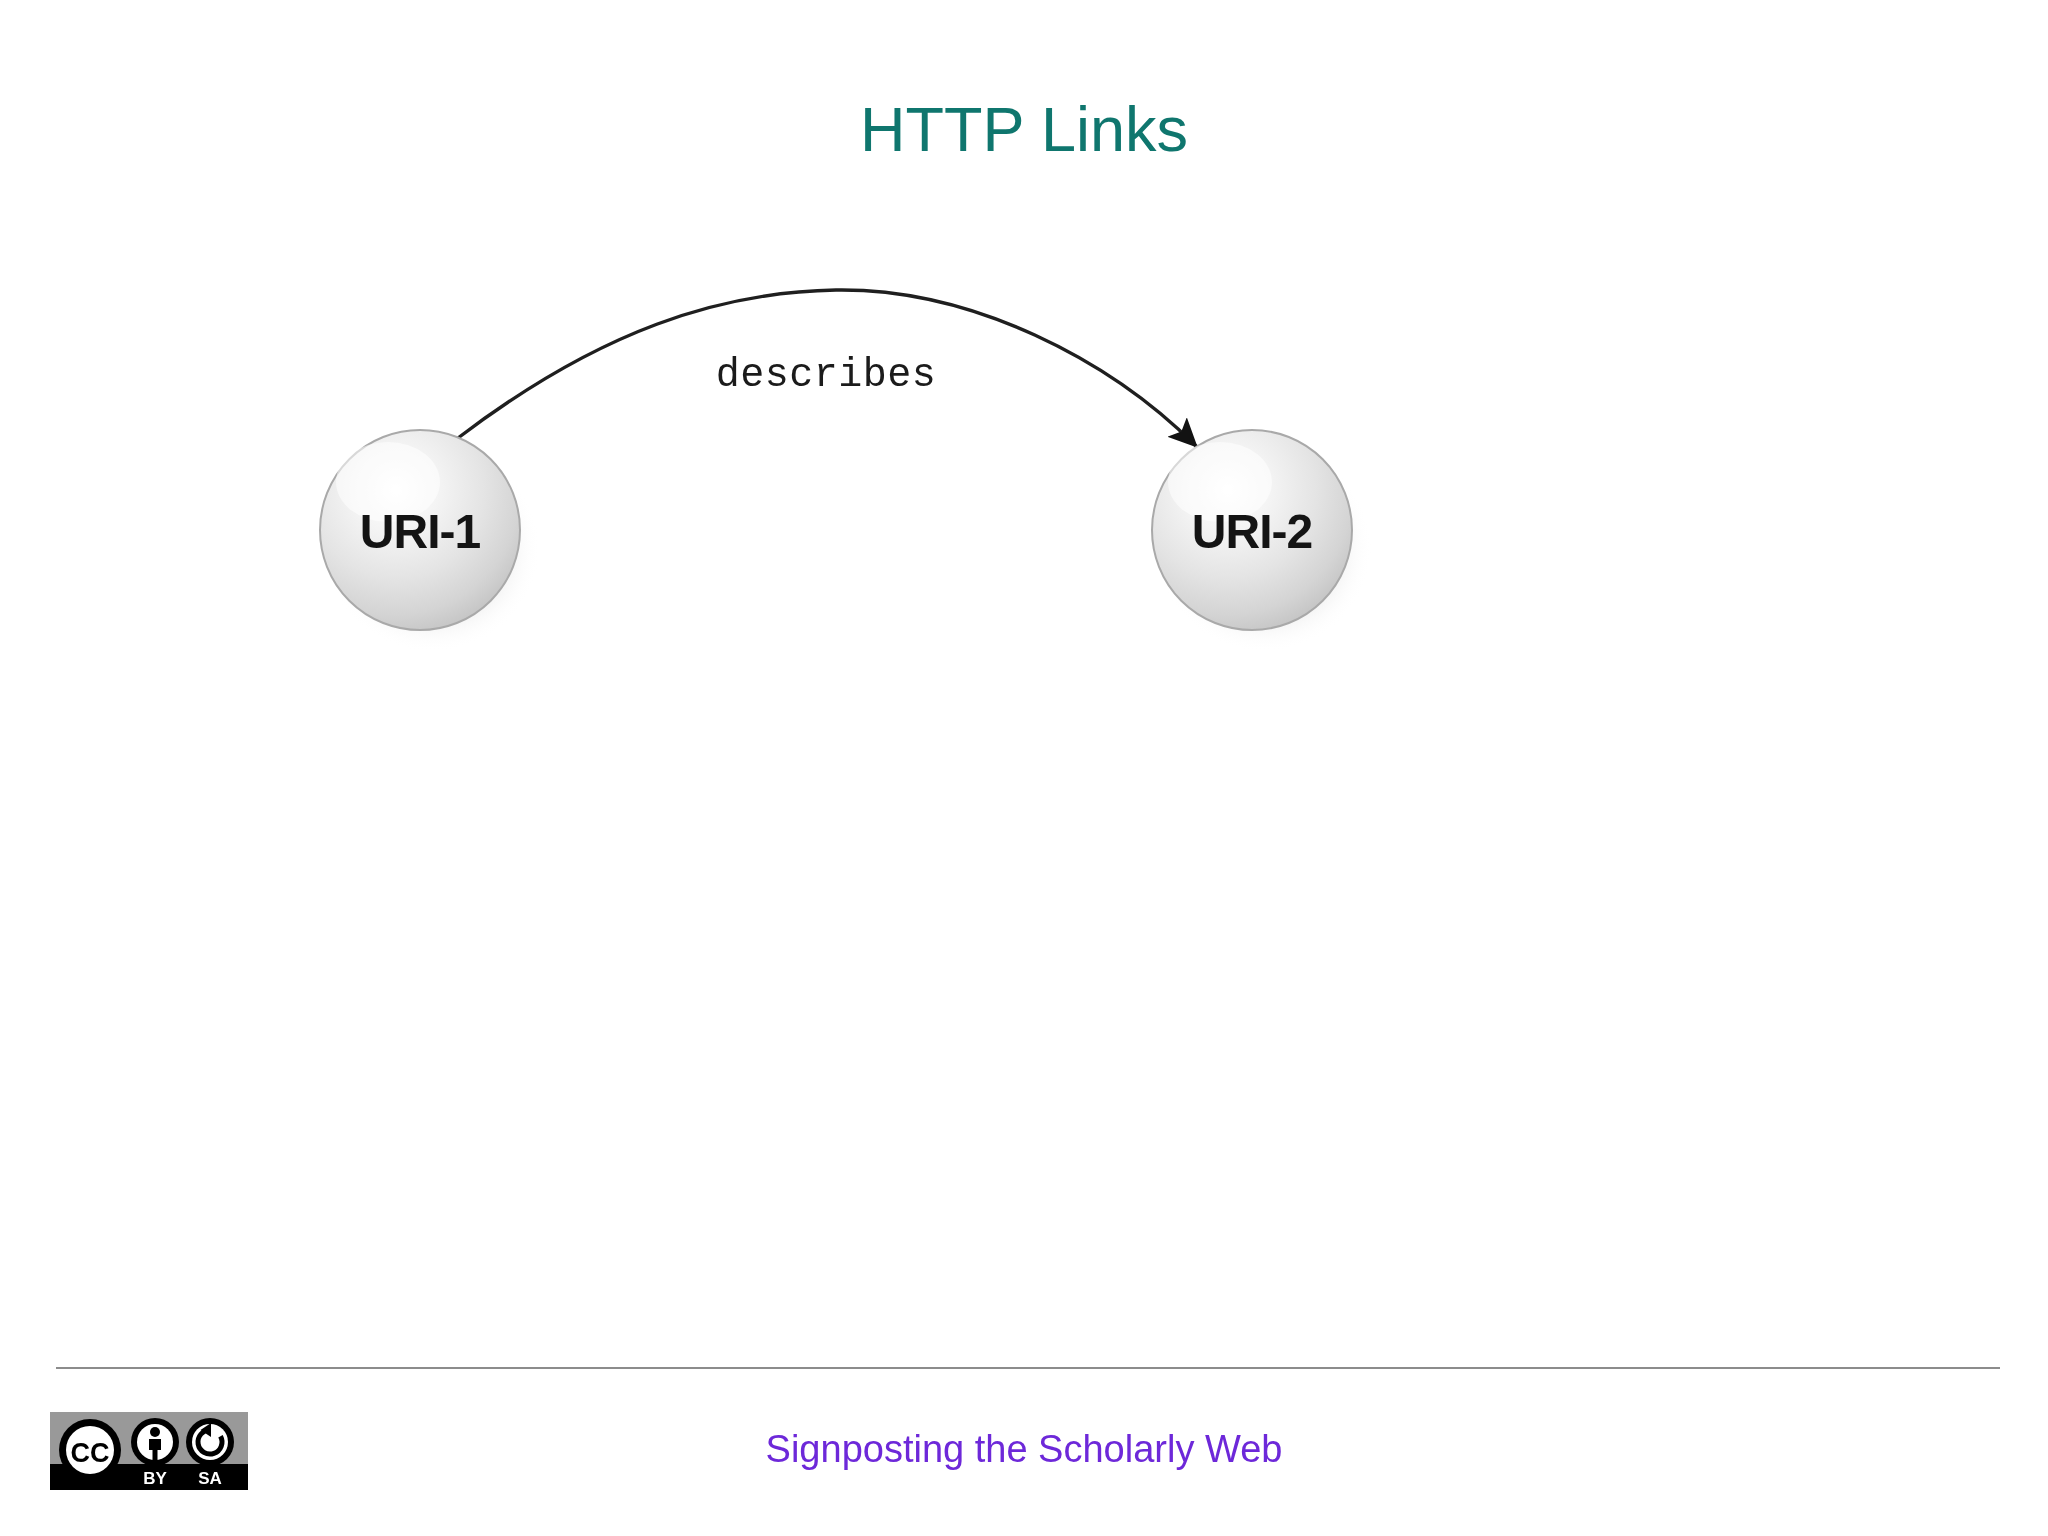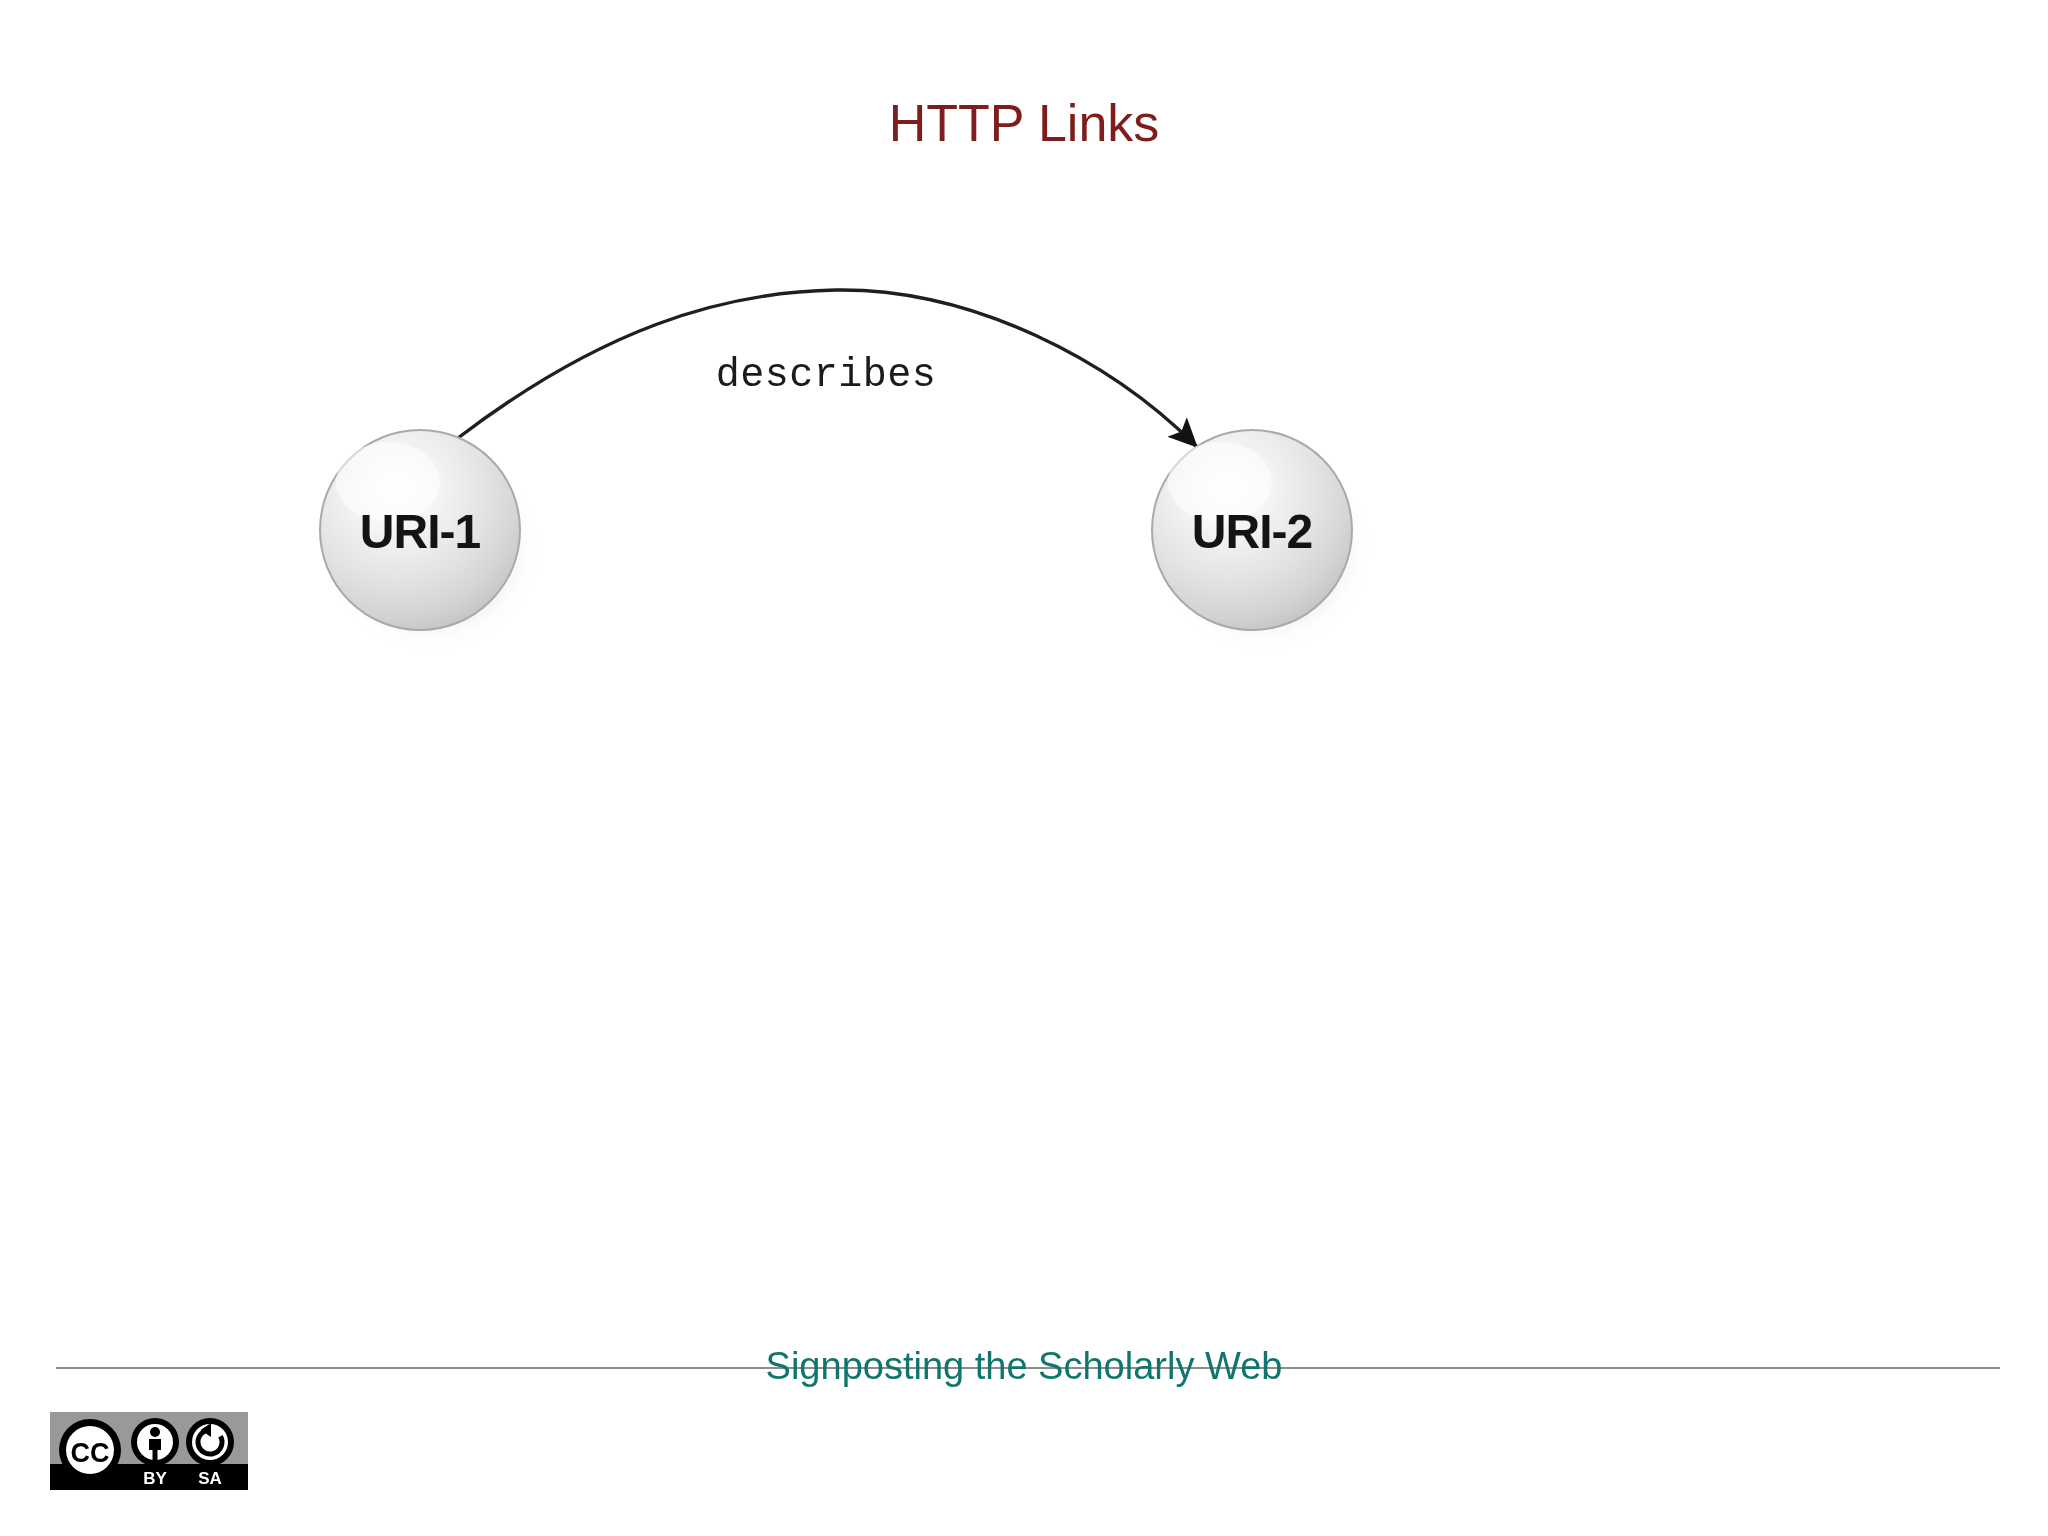--- a/index.html
+++ b/index.html
@@ -17,23 +17,23 @@
   }
 
   
   #slide-title {
     position: absolute;
     top: 96px;
     left: 0;
     width: 2048px;
     text-align: center;
     font-family: "Liberation Sans", sans-serif;
-    font-size: 52px;
+    font-size: 63px;
     font-weight: 400;
-    color: #7f1d1d;
+    color: #0f766e;
     letter-spacing: 0px;
     line-height: 1.05;
   }
 
   
   #diagram {
     position: absolute;
     left: 0;
     top: 0;
     width: 1980px;
@@ -69,26 +69,26 @@
     left: 56px;
     top: 1367px;
     width: 1944px;
     height: 2px;
     background: #8c8c8c;
   }
 
   #footer-text {
     position: absolute;
     left: 0;
-    top: 1342px;
+    top: 1425px;
     width: 2048px;
     text-align: center;
     font-family: "Liberation Sans", sans-serif;
     font-size: 38px;
-    color: #0f766e;
+    color: #6d28d9;
     line-height: 1.28;
   }
   #footer-text > div { display: block; }
 
   
   #cc-badge {
     position: absolute;
     left: 50px;
     top: 1412px;
     width: 164px;

